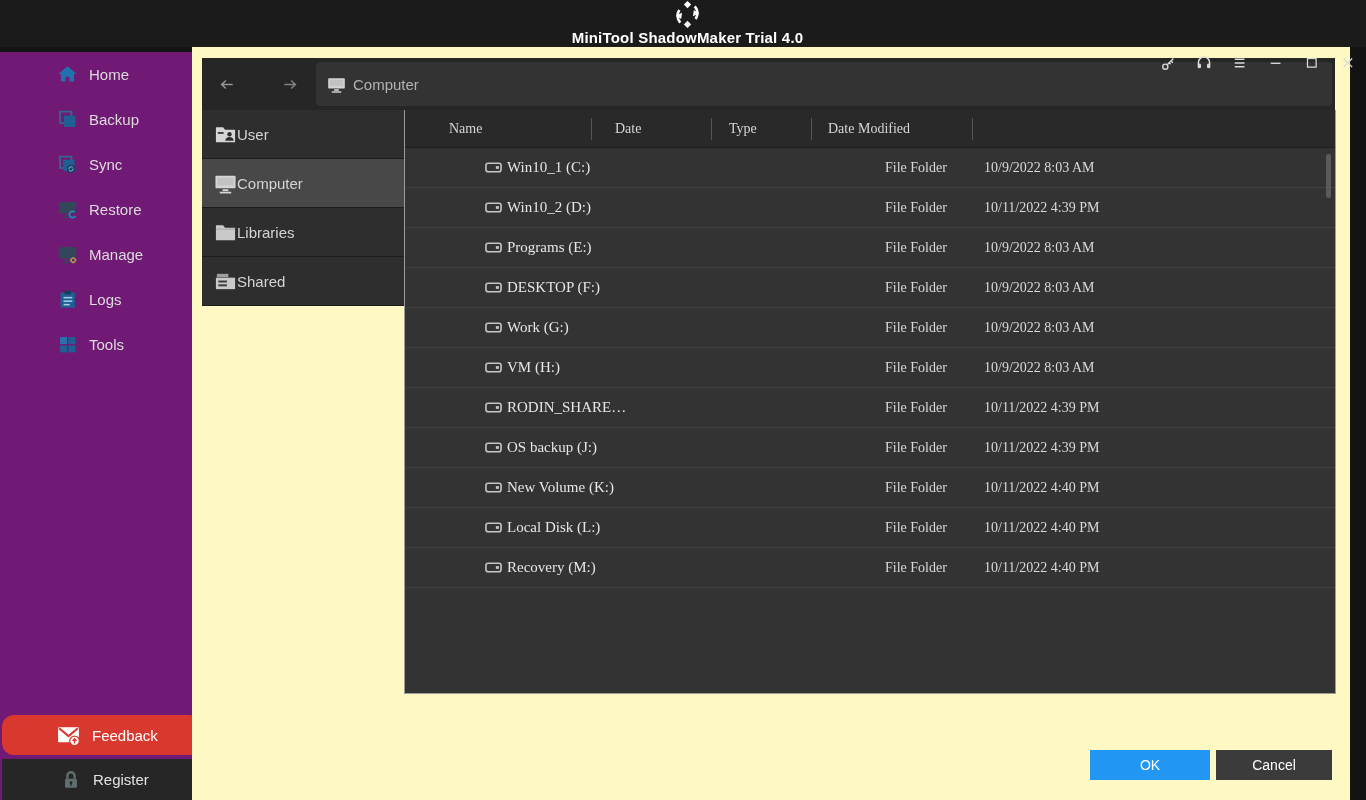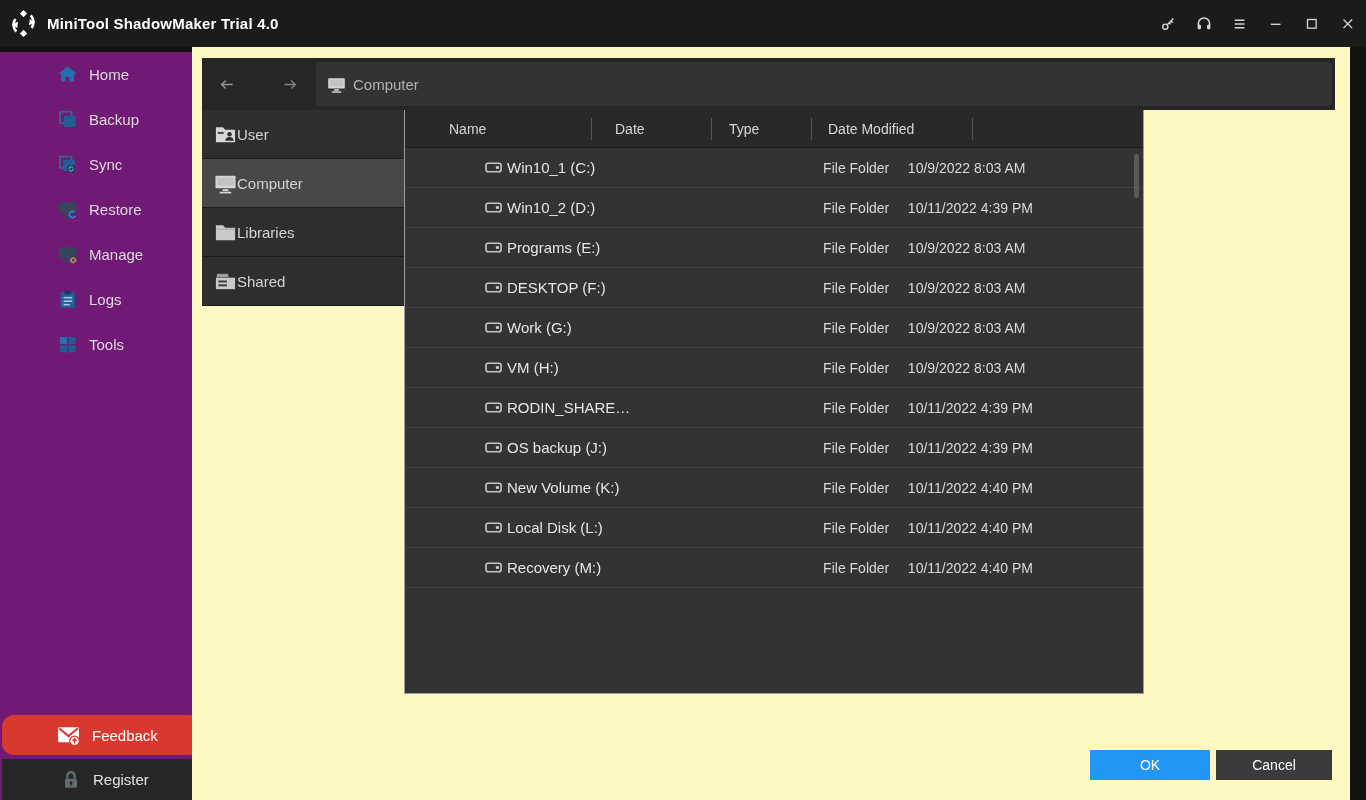--- a/index.html
+++ b/index.html
@@ -1,21 +1,21 @@
 <!DOCTYPE html>
 <html><head>
 <meta charset="utf-8">
 <style>
   * { margin:0; padding:0; box-sizing:border-box; }
   html,body { width:1366px; height:800px; }
   body { background:#131313; font-family:"Liberation Sans",sans-serif; overflow:hidden; position:relative; color:#e0e0e0; }
   svg { display:block; }
 
   
-  .titlebar { position:absolute; top:0; left:0; width:1366px; height:47px; background:#1b1b1b; display:flex; align-items:center; z-index:9; }
+  .titlebar { position:absolute; top:0; left:0; width:1366px; height:47px; background:#1b1b1b; display:flex; align-items:center; z-index:9;flex-direction:column; }
   .logo { margin-left:9px; }
   .app-title { color:#ffffff; font-size:15px; font-weight:bold; margin-left:9px; letter-spacing:.2px; }
   .win-controls { margin-left:auto; display:flex; }
   .tb-btn { width:36px; height:34px; display:flex; align-items:center; justify-content:center; cursor:default; }
 
   
   .sidebar { position:absolute; top:52px; left:0; width:208px; height:753px; background:#701a75; border-right:6px solid #060606; }
   .nav-item { height:45px; display:flex; align-items:center; padding-left:57px; gap:11px; cursor:default; }
   .nav-item .lbl { font-size:15px; color:#dcdcdc; }
   .feedback-btn { position:absolute; left:2px; top:663px; width:199px; height:40px; background:#d8382e; border-radius:12px; display:flex; align-items:center; padding-left:54px; gap:11px; }
@@ -31,21 +31,21 @@
   .nav-arrow.back { margin-left:10px; }
   .nav-arrow.fwd { margin-left:32px; }
   .addressbar { margin-left:12px; height:44px; flex:1; margin-right:3px; background:#333333; border-radius:4px; display:flex; align-items:center; padding-left:11px; gap:7px; }
   .addressbar .lbl { color:#b2b2b2; font-size:15px; }
 
   .tree { position:absolute; left:10px; top:63px; width:202px; }
   .tree-item { height:49px; background:#2e2e2e; border-bottom:1px solid #1c1c1c; display:flex; align-items:center; padding-left:12px; cursor:default; }
   .tree-item.selected { background:#484848; }
   .tree-item .lbl { font-size:15px; color:#d4d4d4; }
 
-  .table-panel { position:absolute; left:212px; top:63px; width:740px; height:584px; background:#333333; border:1px solid #9c9c9c; border-top:none; overflow:hidden; }
+  .table-panel { position:absolute; left:212px; top:63px; width:932px; height:584px; background:#333333; border:1px solid #9c9c9c; border-top:none; overflow:hidden;font-family:Liberation Serif, serif; }
   .thead { display:flex; height:38px; background:#292929; border-bottom:1px solid #1e1e1e; align-items:center; }
   .th { font-size:14px; color:#d6d6d6; border-right:1px solid #555555; height:22px; line-height:22px; }
   .c-name { width:187px; padding-left:44px; }
   .c-size { width:120px; padding-left:23px; }
   .c-type { width:100px; padding-left:17px; }
   .c-date { width:161px; padding-left:16px; }
   .row { display:flex; height:40px; align-items:center; border-bottom:1px solid #414141; cursor:default;padding-left:36px; }
   .row .cell { font-size:14px; color:#d9d9d9; }
   .row .c-name { display:flex; align-items:center; gap:5px; font-size:15px; color:#e6e6e6; width:307px; }
   .row .c-type { width:100px; padding-left:17px; }

